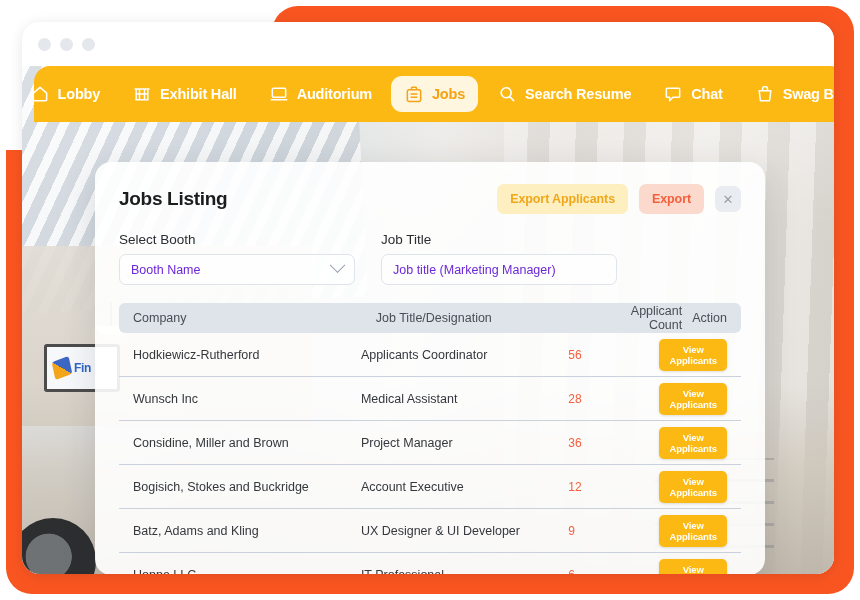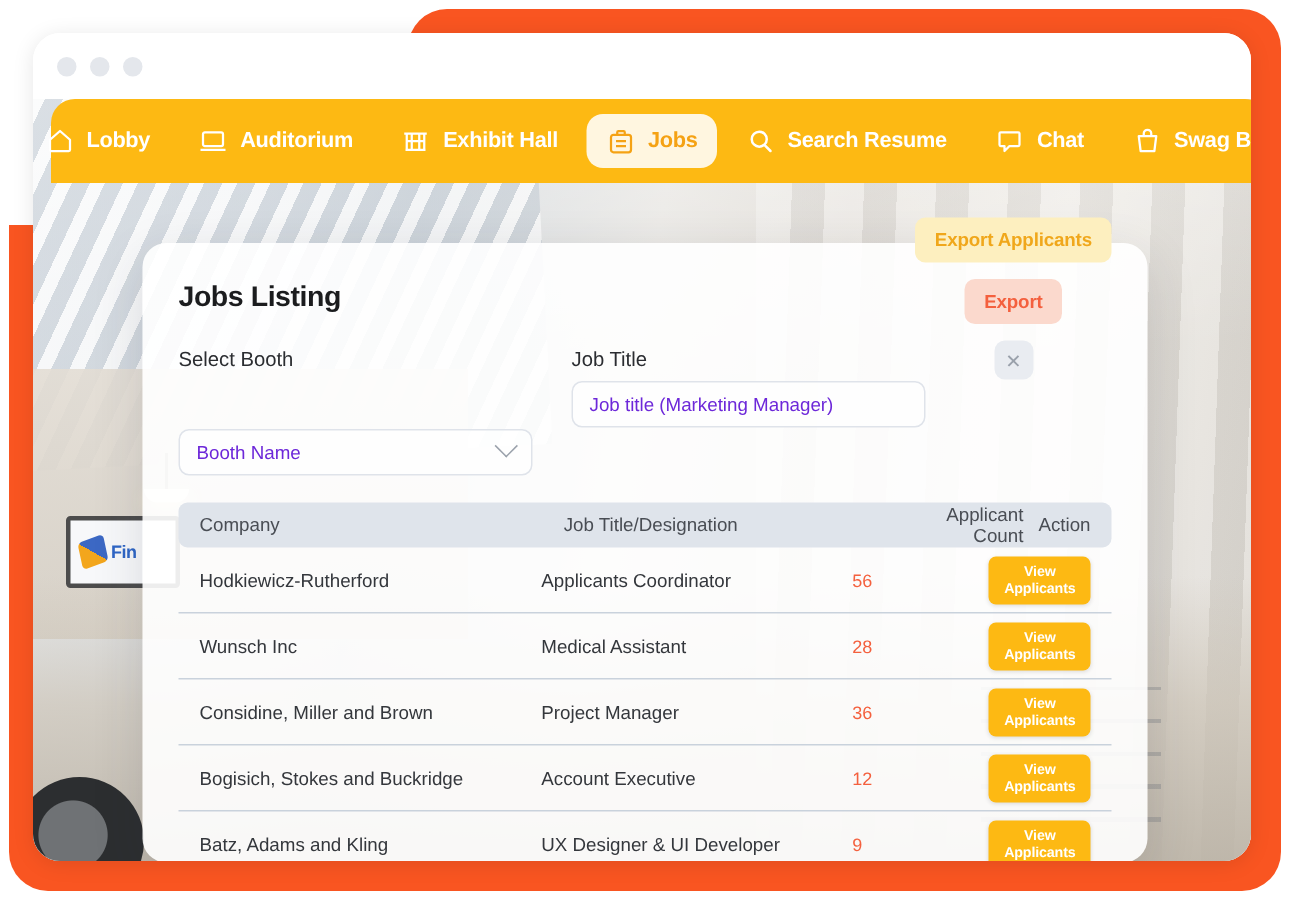--- a/index.html
+++ b/index.html
@@ -231,21 +231,21 @@
     align-items: center;
     justify-content: space-between;
     height: 34px;
   }
   .modal-title {
     font-size: 19px;
     font-weight: 700;
     color: #1b1c1e;
     letter-spacing: -0.3px;
   }
-  .head-actions { display: flex; align-items: center; gap: 11px; flex-direction: column; }
+  .head-actions { display: flex; align-items: center; gap: 11px; }
   .btn-soft {
     border: none;
     border-radius: 7px;
     padding: 8px 13px;
     font-size: 12.5px;
     font-weight: 700;
     cursor: pointer;
     font-family: inherit;
     letter-spacing: -0.1px;
   }
@@ -261,21 +261,21 @@
     cursor: pointer;
     display: flex;
     align-items: center;
     justify-content: center;
     font-family: inherit;
   }
 
   
   .filters { display: flex; gap: 26px; margin-top: 16px; }
   .field { display: flex; flex-direction: column; }
-  .field.booth { width: 236px; gap: 32px; }
+  .field.booth { width: 236px; }
   .field.title { width: 236px; }
   .field-label {
     font-size: 13.5px;
     color: #2b2d31;
     margin-bottom: 7px;
   }
   .field-box {
     height: 31px;
     border: 1px solid #dfe3ea;
     border-radius: 7px;
@@ -385,31 +385,31 @@
 
         <div class="nav-item">
           <svg class="nav-ico" viewBox="0 0 24 24" fill="none" stroke="#fff" stroke-width="1.8" stroke-linejoin="round">
             <path d="M4 11 12 4l8 7v8a1 1 0 0 1-1 1H5a1 1 0 0 1-1-1z"></path>
           </svg>
           <span class="nav-label">Lobby</span>
         </div>
 
         <div class="nav-item">
           <svg class="nav-ico" viewBox="0 0 24 24" fill="none" stroke="#fff" stroke-width="1.8" stroke-linejoin="round">
+            <path d="M3 6h18M5 6v13M19 6v13M4 19h16M9 6v13M15 6v13M5 12h14"></path>
+          </svg>
+          <span class="nav-label">Exhibit Hall</span>
+        </div>
+
+        <div class="nav-item">
+          <svg class="nav-ico" viewBox="0 0 24 24" fill="none" stroke="#fff" stroke-width="1.8" stroke-linejoin="round">
             <rect x="4" y="5" width="16" height="11" rx="1.5"></rect>
             <path d="M2 19h20"></path>
           </svg>
           <span class="nav-label">Auditorium</span>
-        </div>
-
-        <div class="nav-item">
-          <svg class="nav-ico" viewBox="0 0 24 24" fill="none" stroke="#fff" stroke-width="1.8" stroke-linejoin="round">
-            <path d="M3 6h18M5 6v13M19 6v13M4 19h16M9 6v13M15 6v13M5 12h14"></path>
-          </svg>
-          <span class="nav-label">Exhibit Hall</span>
         </div>
 
         <div class="nav-item active">
           <svg class="nav-ico" viewBox="0 0 24 24" fill="none" stroke="#f5a214" stroke-width="1.8" stroke-linejoin="round">
             <rect x="4" y="7" width="16" height="14" rx="2"></rect>
             <path d="M9 7V5a1 1 0 0 1 1-1h4a1 1 0 0 1 1 1v2M8 12h8M8 16h8"></path>
           </svg>
           <span class="nav-label">Jobs</span>
         </div>
 

